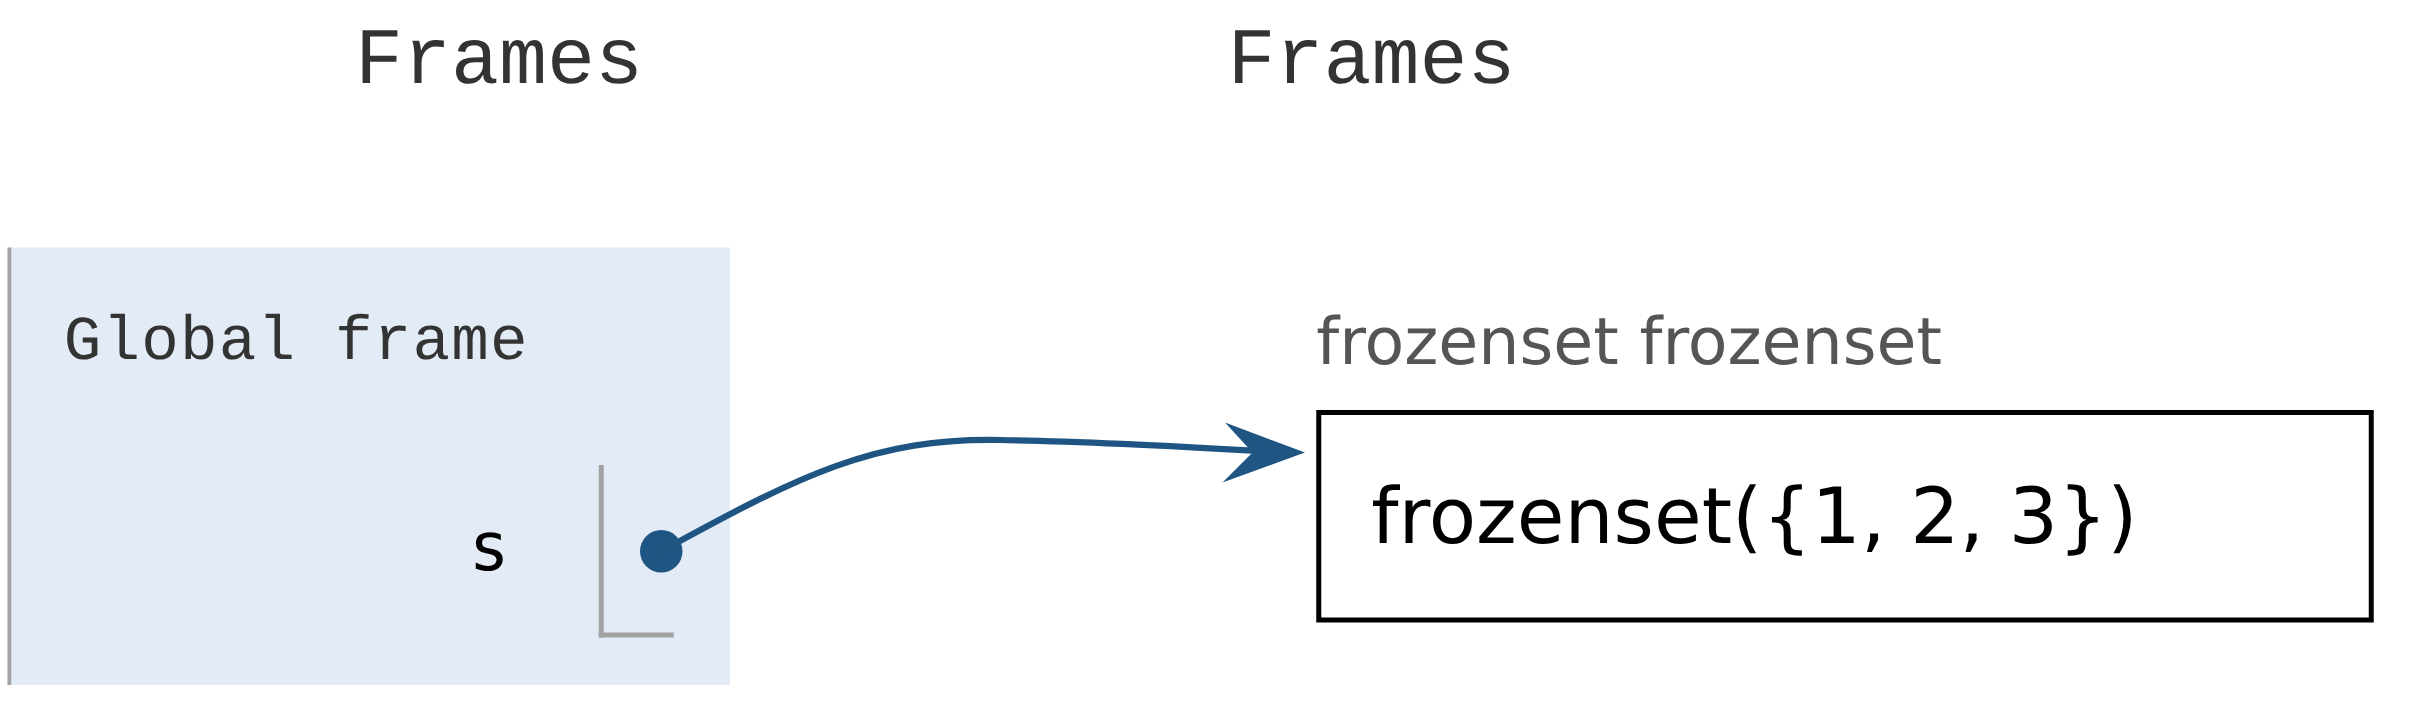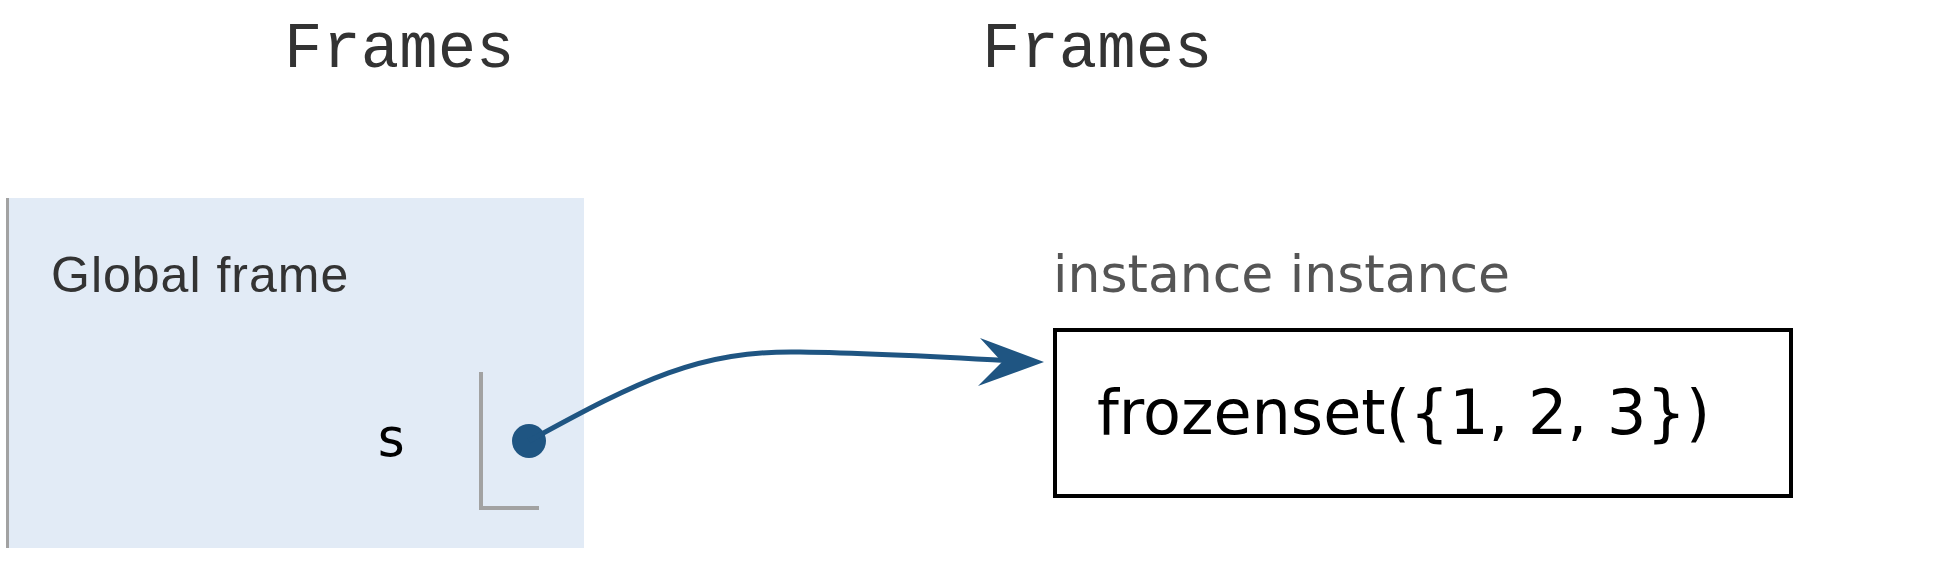--- a/index.html
+++ b/index.html
@@ -1,41 +1,41 @@
 <!DOCTYPE html>
 <html><head>
 <meta charset="utf-8">
 <style>
   html, body { margin: 0; padding: 0; background: #ffffff; }
   body { width: 1936px; height: 568px; position: relative; overflow: hidden; font-family: "DejaVu Sans", sans-serif; }
   .col-title { position: absolute; top: 14px; font-size: 64px; color: #333333; font-family: Liberation Mono, monospace; letter-spacing: 0px; }
   #frames-title { left: 284px; }
   #objects-title { left: 982px; }
   .frame { position: absolute; left: 6px; top: 198px; width: 578px; height: 350px; background: #e2ebf6; border-left: 3px solid #a2a2a2; box-sizing: border-box; }
-  .frame-name { position: absolute; left: 42px; top: 48px; font-family: Liberation Sans, sans-serif; font-size: 50px; color: #333333; letter-spacing: 1px; }
+  .frame-name { position: absolute; left: 42px; top: 48px; font-family: Liberation Mono, monospace; font-size: 50px; color: #333333; letter-spacing: 1px; }
   .var-name { position: absolute; left: 366px; top: 208px; font-family: "DejaVu Sans Mono", monospace; font-size: 54px; color: #000000; }
   .pointer-box { position: absolute; left: 470px; top: 174px; width: 60px; height: 138px; border-left: 4px solid #a2a2a2; border-bottom: 4px solid #a2a2a2; box-sizing: border-box; }
   .type-label { position: absolute; left: 1053px; top: 244px; font-size: 52px; color: #555555; font-family: "DejaVu Sans", sans-serif; }
-  .obj-box { position: absolute; left: 1053px; top: 328px; width: 740px; height: 170px; border: 4px solid #000000; box-sizing: border-box; background: #ffffff; }
+  .obj-box { position: absolute; left: 1053px; top: 328px; width: 846px; height: 170px; border: 4px solid #000000; box-sizing: border-box; background: #ffffff; }
   .obj-value { position: absolute; left: 40px; top: 44px; font-size: 62px; color: #000000; font-family: "DejaVu Sans", sans-serif; white-space: nowrap; }
   svg.arrows { position: absolute; left: 0; top: 0; width: 1936px; height: 568px; pointer-events: none; }
 </style>
 </head>
 <body>
 
 <div id="frames-title" class="col-title">Frames</div>
 <div id="objects-title" class="col-title">Frames</div>
 
 <div class="frame">
   <div class="frame-name">Global frame</div>
   <div class="var-name">s</div>
   <div class="pointer-box"></div>
 </div>
 
-<div class="type-label">instance instance</div>
+<div class="type-label">frozenset frozenset</div>
 <div class="obj-box">
   <div class="obj-value">frozenset({1, 2, 3})</div>
 </div>
 
 <svg class="arrows" viewBox="0 0 1936 568">
   <circle cx="529" cy="441" r="17" fill="#1f5582"></circle>
   <path d="M 529 441 C 640 380, 700 350, 800 352 C 880 353, 960 358, 1030 362" stroke="#1f5582" stroke-width="5" fill="none"></path>
   <path d="M 1044 362 L 980 338 L 1002 362 L 978 386 Z" fill="#1f5582"></path>
 </svg>
 

